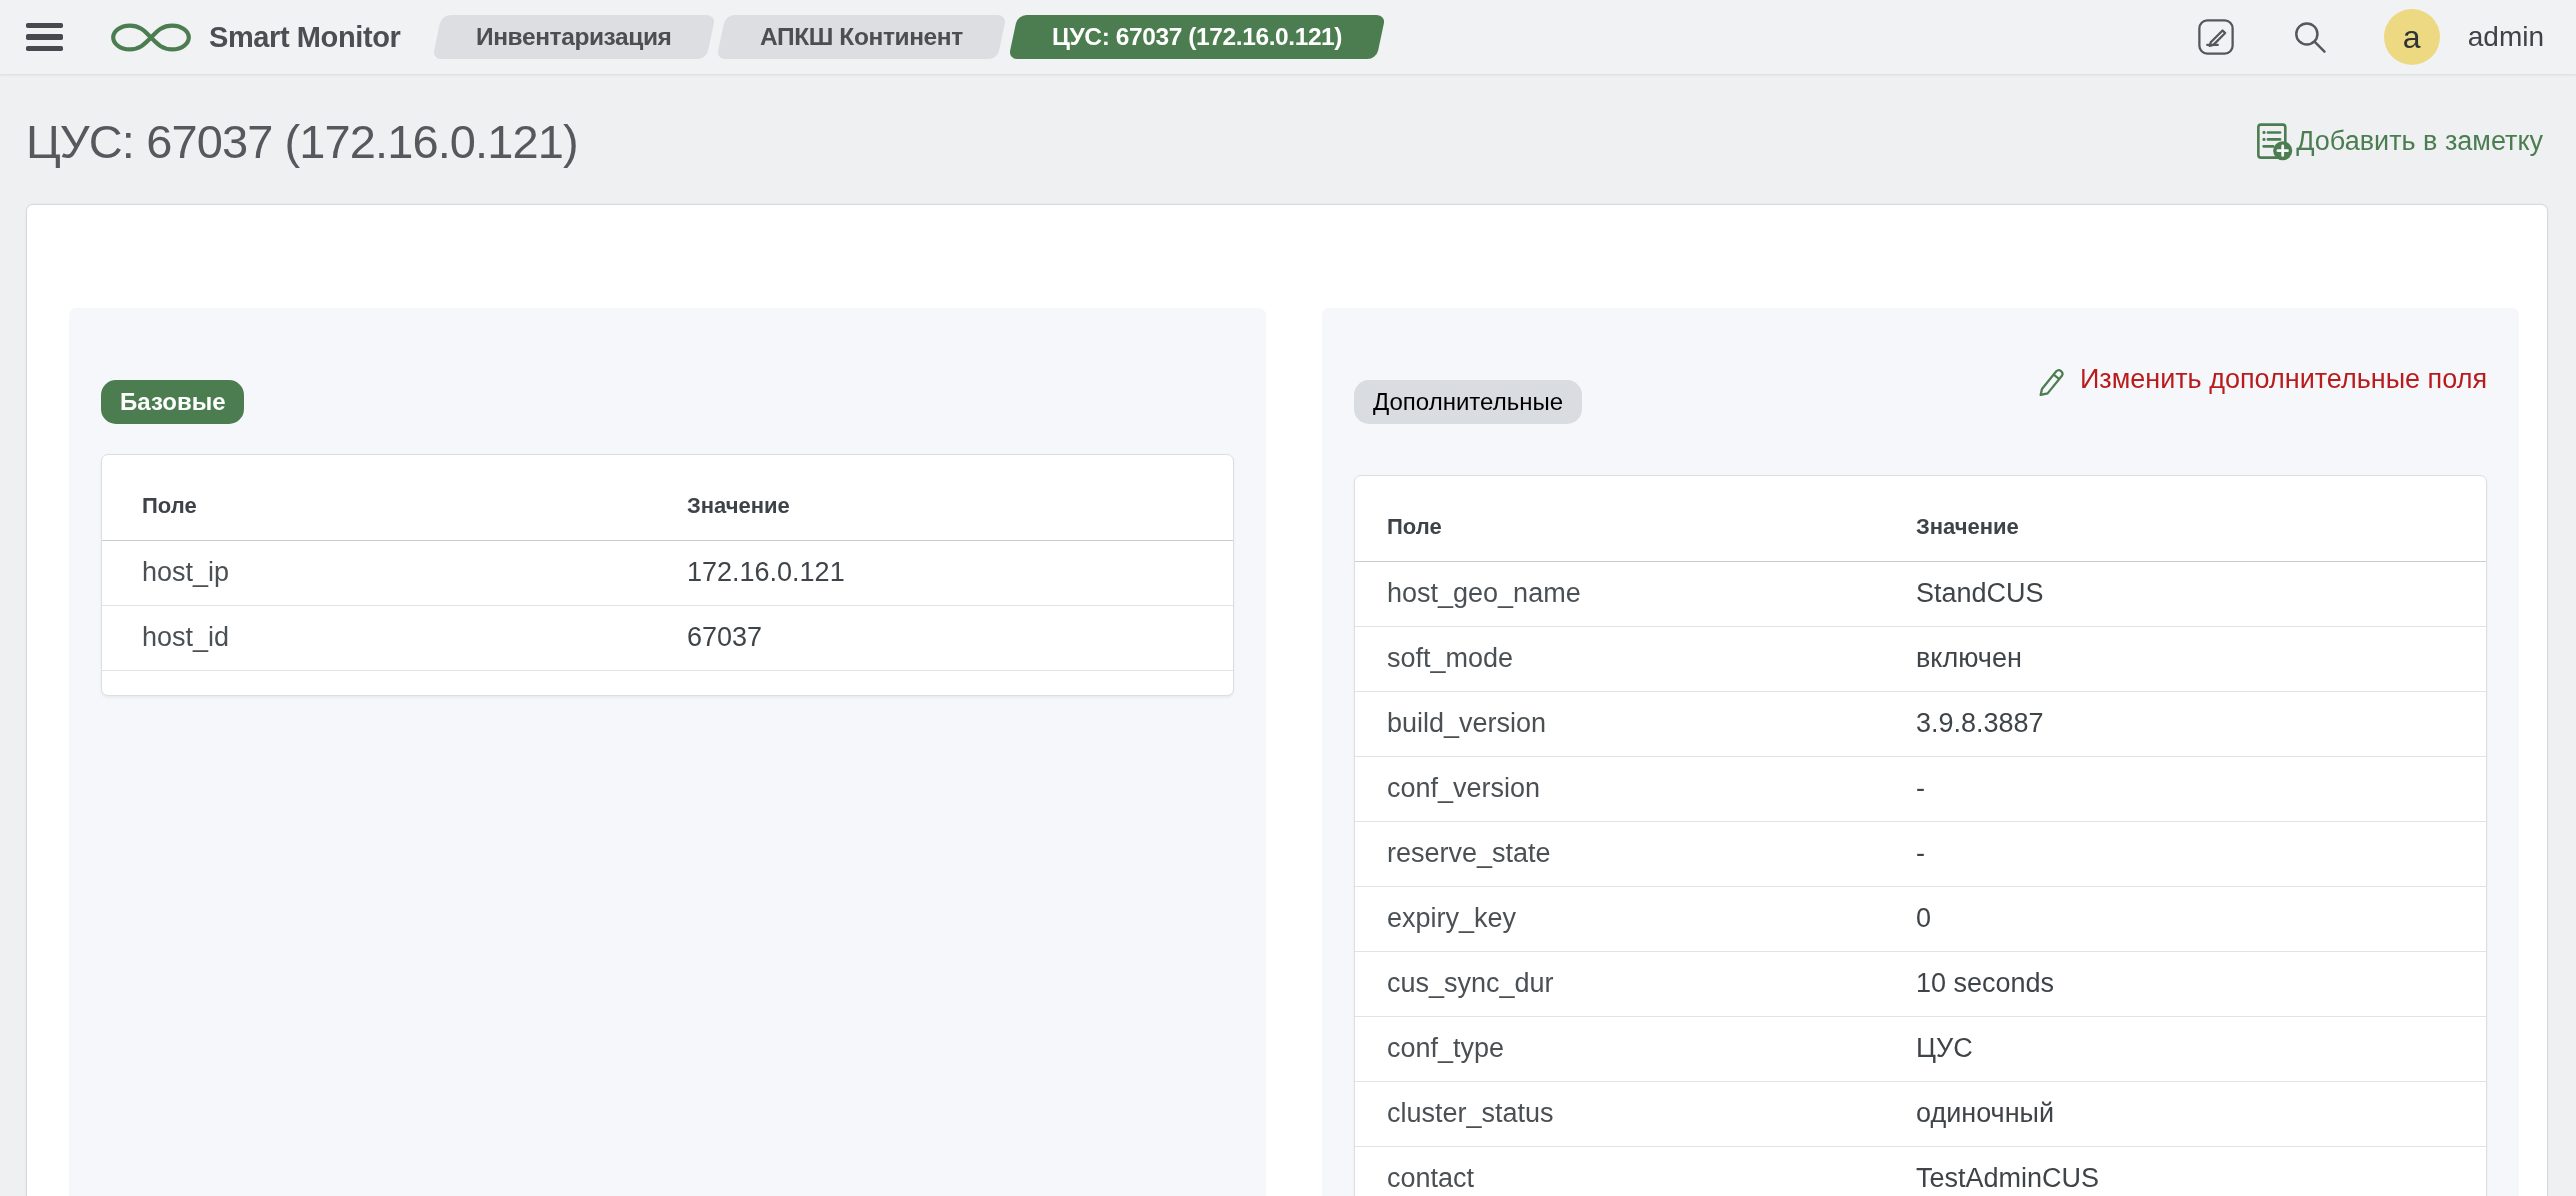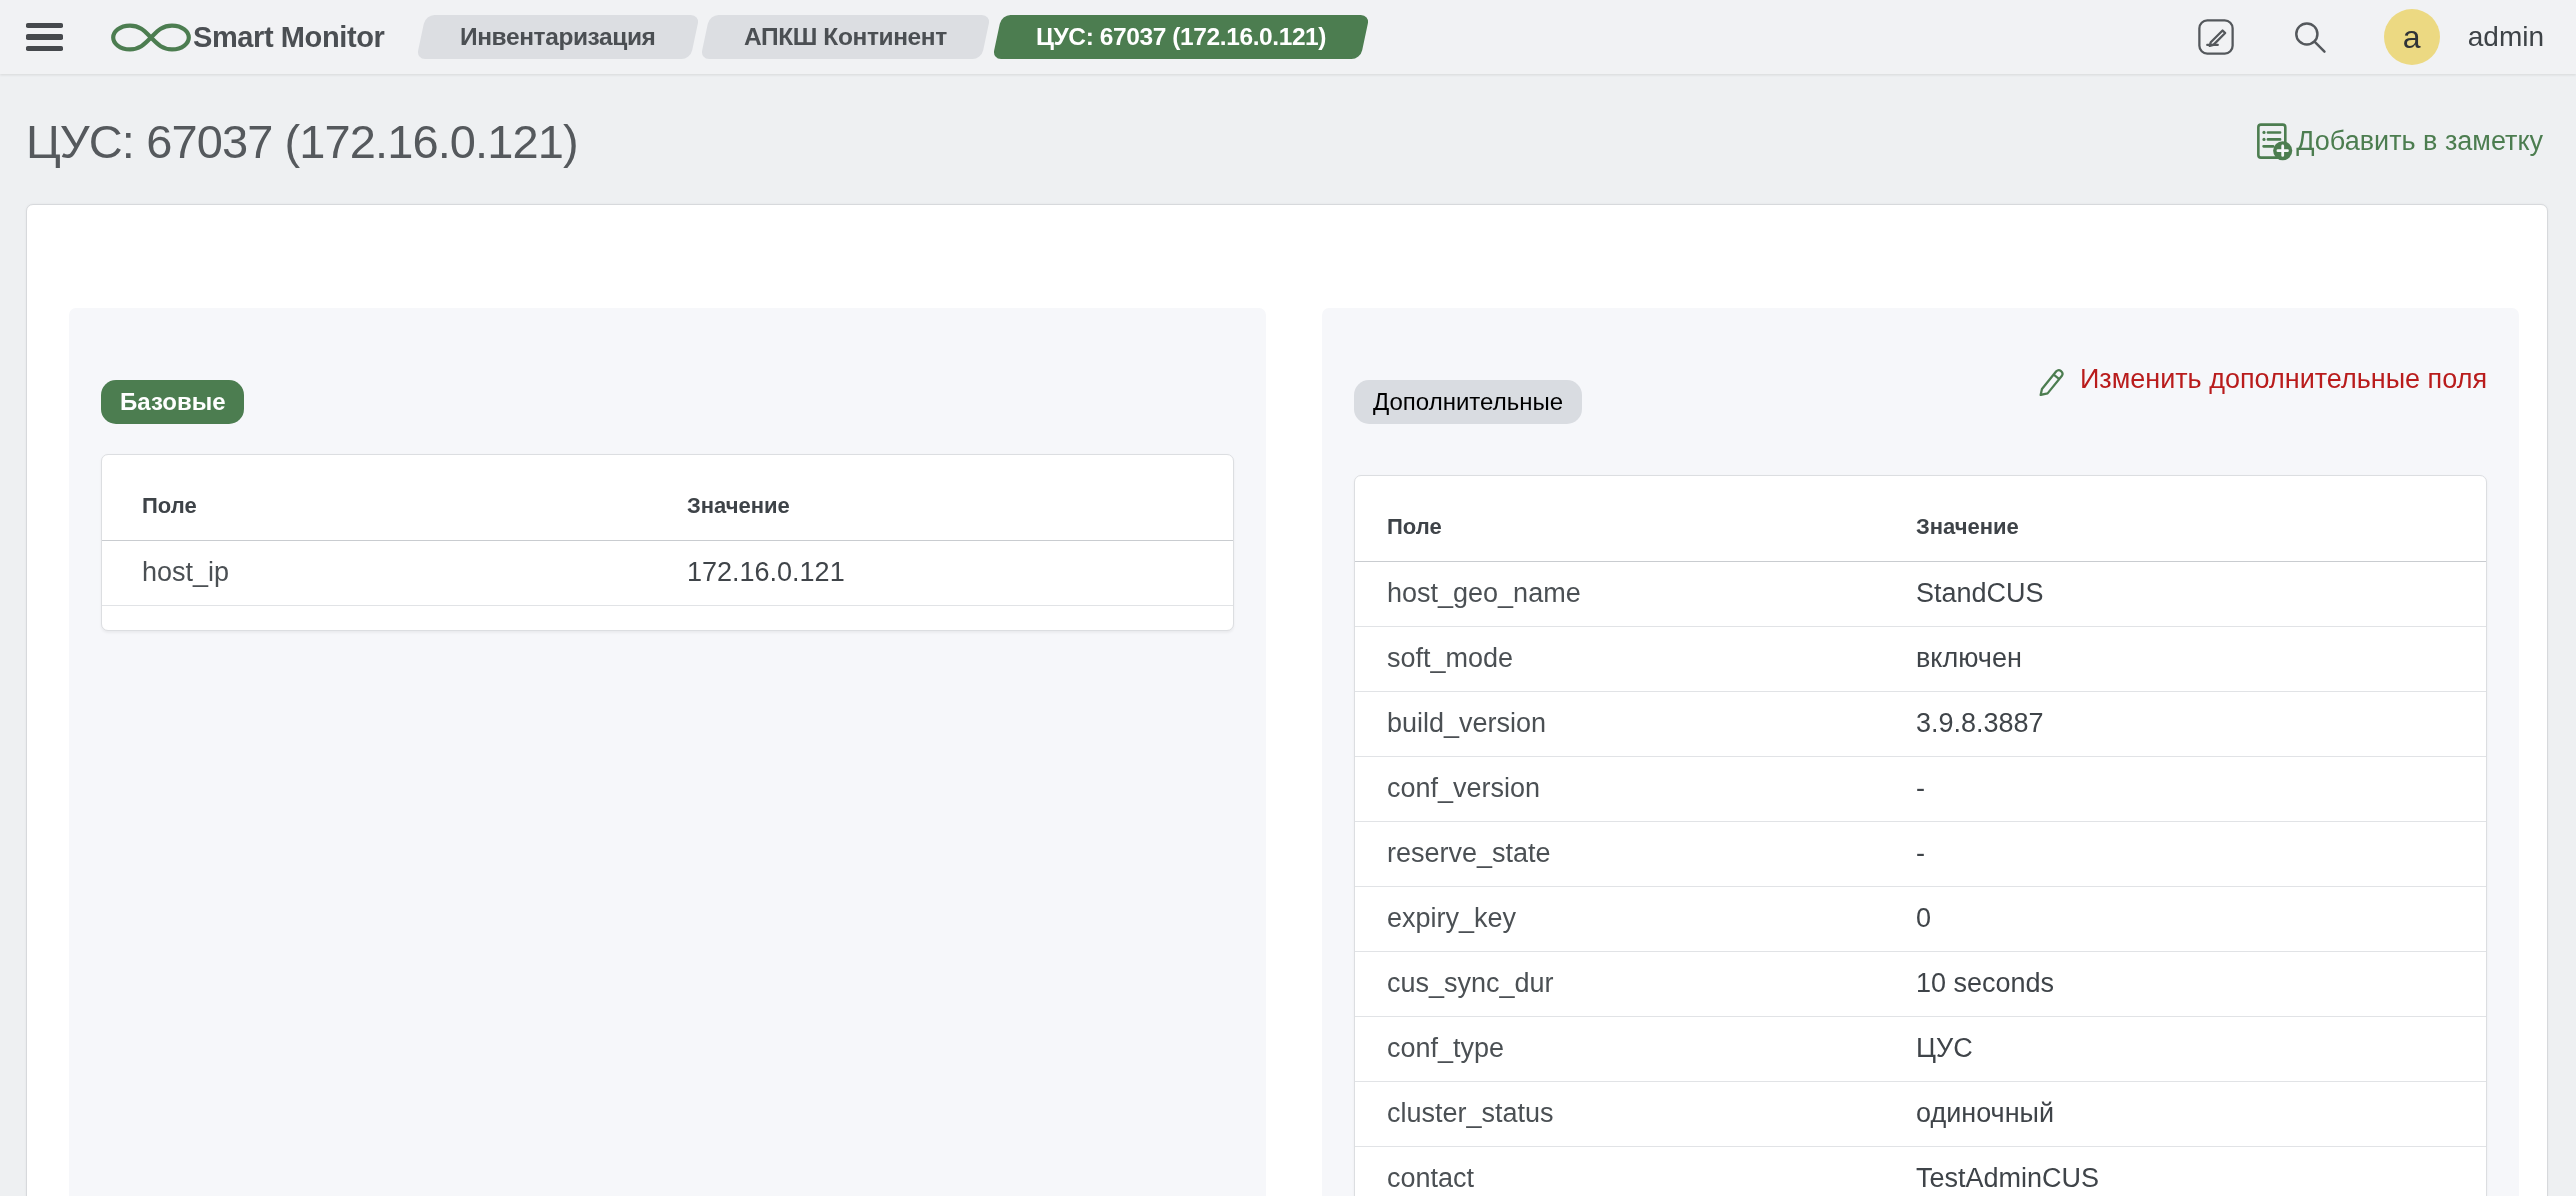--- a/index.html
+++ b/index.html
@@ -13,21 +13,21 @@
   
   .topbar {
     height:74px; display:flex; align-items:center;
     background:#f1f2f4; padding:0 32px 0 26px;
     box-shadow:0 0.9px 2.6px rgba(0,0,0,.10);
     position:relative; z-index:5;
   }
   .hamburger { width:37px; height:28px; display:flex; flex-direction:column; justify-content:space-between; cursor:pointer; }
   .hamburger span { display:block; height:5.3px; border-radius:1.8px; background:#46494d; }
   .logo { margin-left:46px; display:flex; align-items:center; }
-  .brand { font-size:29px; font-weight:bold; color:#4b4f53; letter-spacing:-0.4px; }
+  .brand { margin-left:16px; font-size:29px; font-weight:bold; color:#4b4f53; letter-spacing:-0.4px; }
   .tabs { display:flex; margin-left:37px; gap:10.5px; }
   .tab {
     height:44px; display:flex; align-items:center; padding:0 39px;
     background:#dcdee2; color:#4b4f53; font-weight:bold; font-size:24.5px;
     transform:skewX(-12deg); border-radius:8.8px; cursor:pointer; white-space:nowrap;
   }
   .tab > span { transform:skewX(12deg); letter-spacing:-0.4px; }
   .tab.active { background:#4c7d50; color:#ffffff; }
   .topbar-right { margin-left:auto; display:flex; align-items:center; }
   .tb-icon { cursor:pointer; display:flex; align-items:center; }
@@ -169,20 +169,24 @@
           <div>Поле</div>
           <div>Значение</div>
         </div>
         <div class="t-body">
 
             <div class="t-row">
               <div class="t-cell field">host_ip</div>
               <div class="t-cell value">172.16.0.121</div>
             </div>
 
+            <div class="t-row">
+              <div class="t-cell field">host_id</div>
+              <div class="t-cell value">67037</div>
+            </div>
           </div>
       </div>
     </div>
 
     <div class="panel panel-right">
       <div class="panel-head">
         <span class="badge badge-gray">Дополнительные</span>
         <div class="edit-link">
           <span>
             <svg width="33" height="33" viewBox="0 0 38 38" fill="none" stroke="#4c7d50" stroke-width="2.6">

